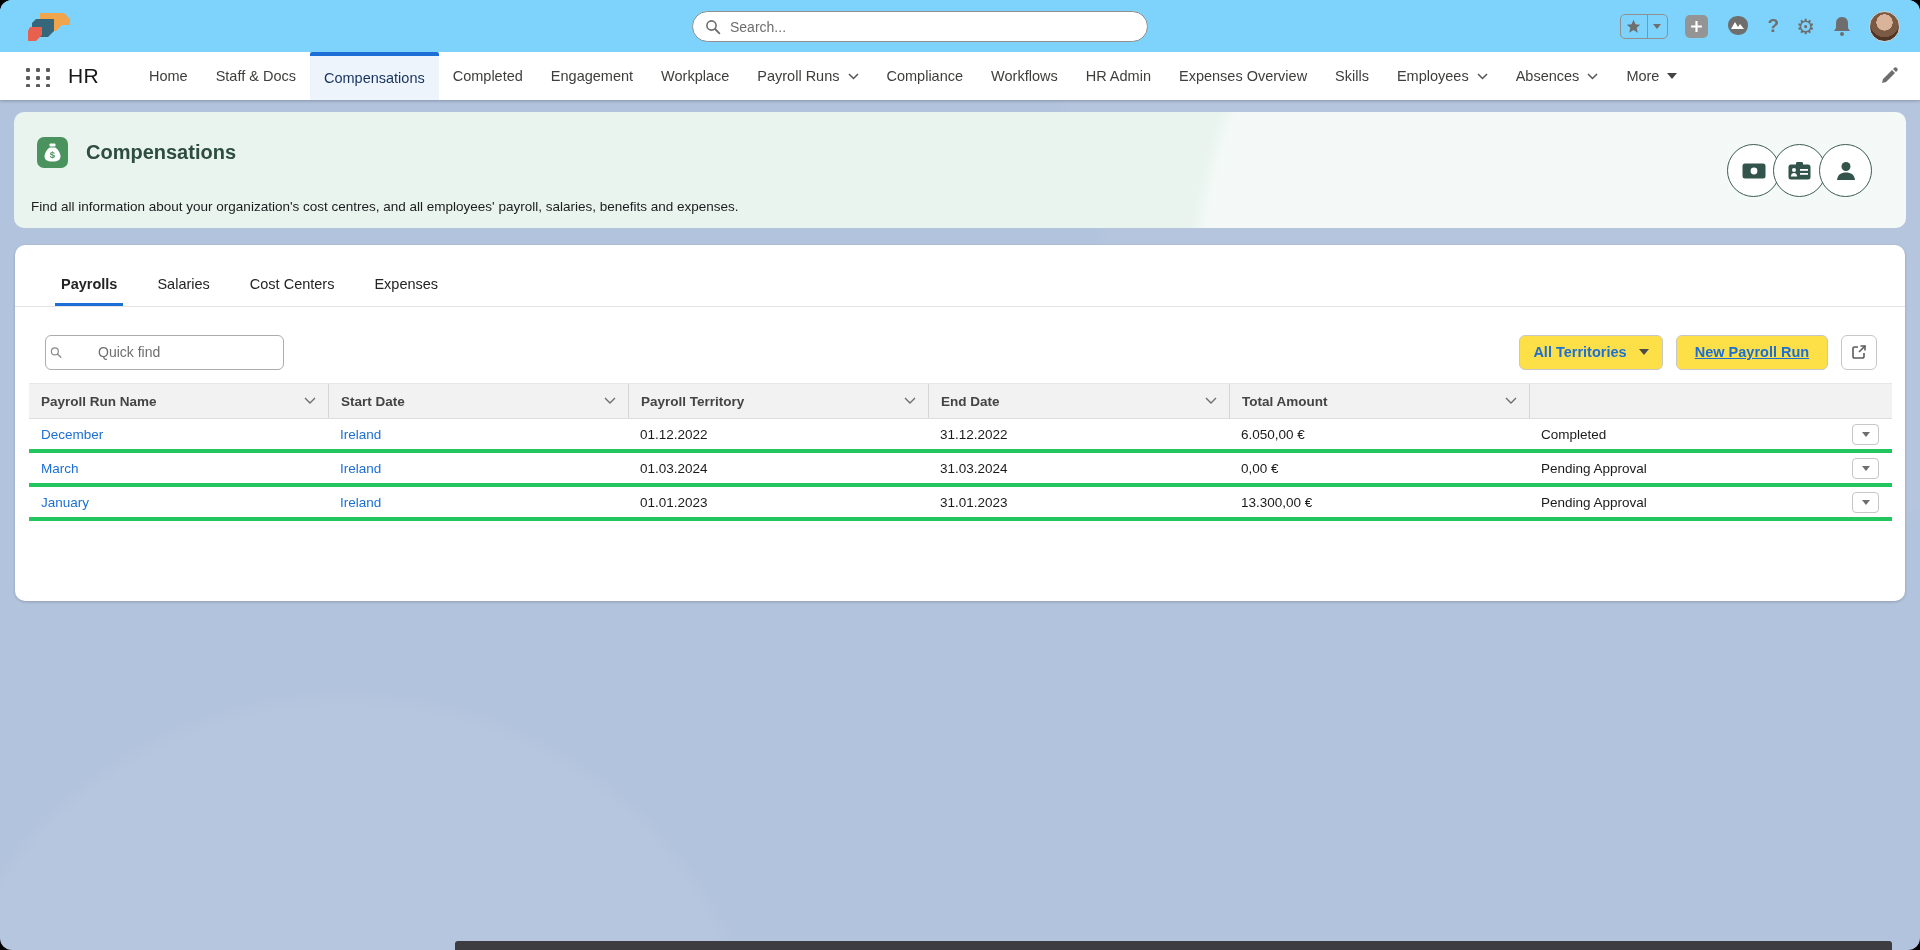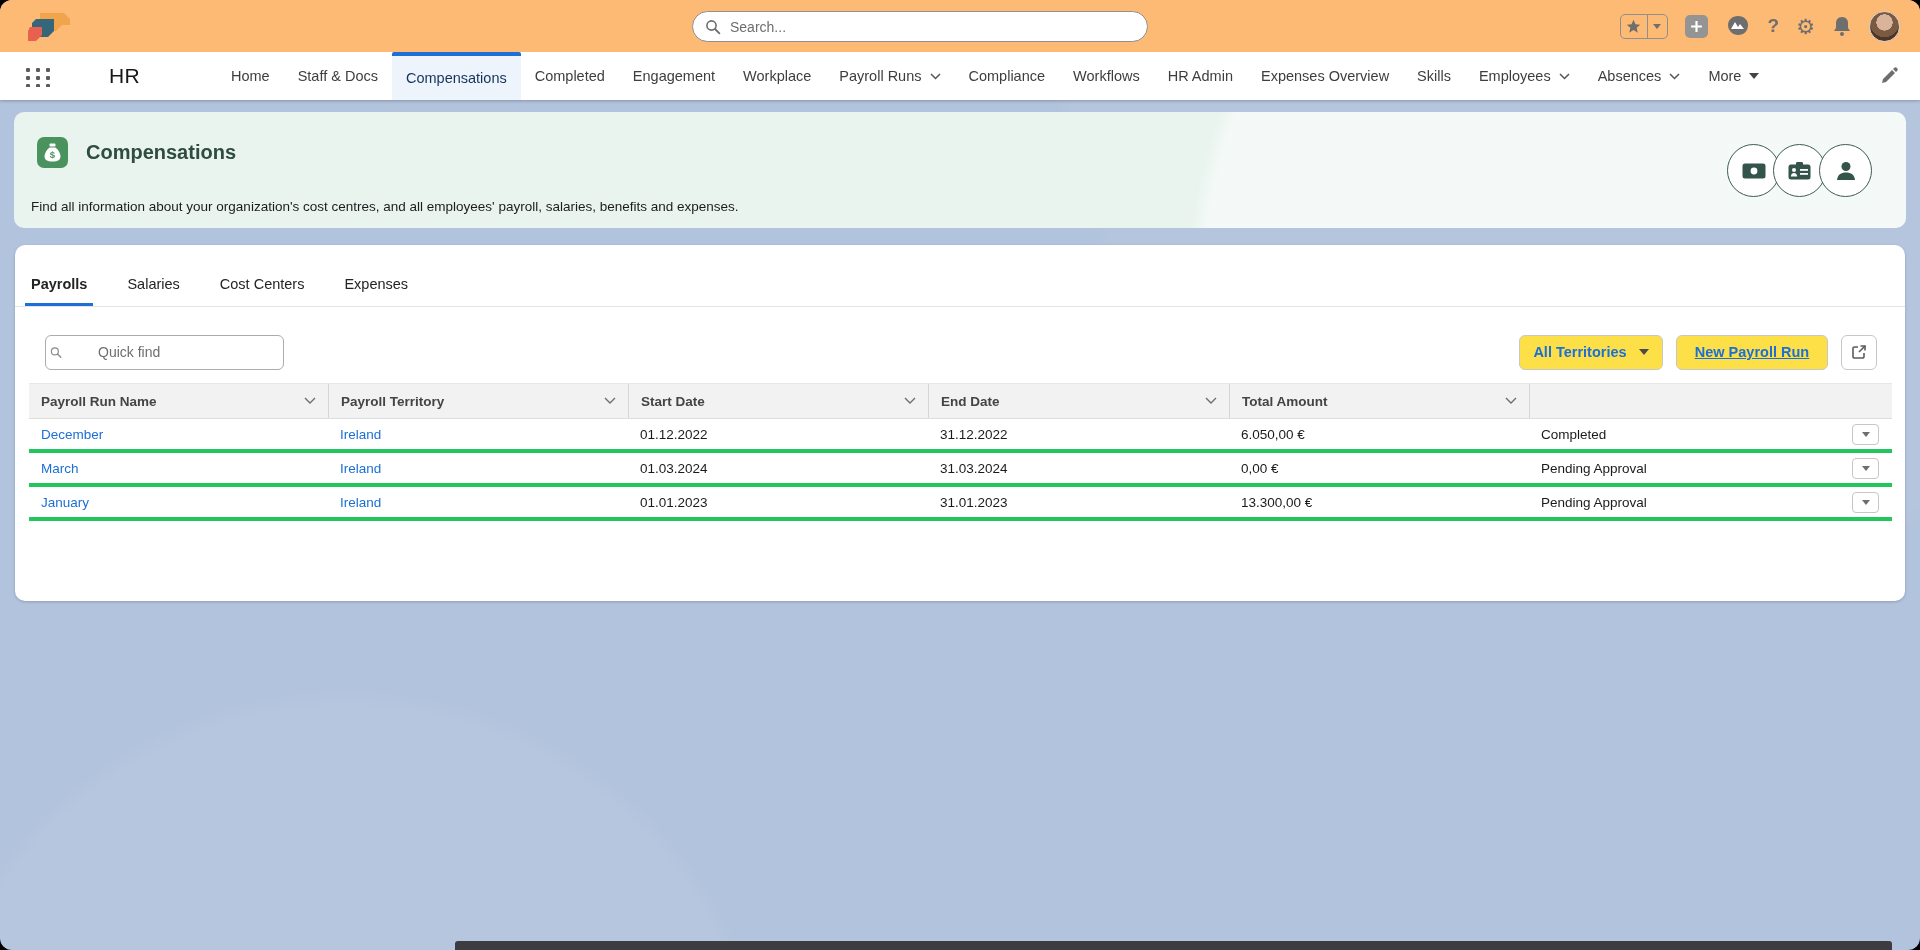--- a/index.html
+++ b/index.html
@@ -6,42 +6,42 @@
   html,body { width:1920px; height:950px; background:#000; font-family:"Liberation Sans", sans-serif; }
   .window { position:absolute; inset:0; width:1920px; height:950px; border-radius:12px; overflow:hidden;
             background:#b2c3dd; }
   .window::after { content:""; position:absolute; inset:100px 0 0 0;
     background:
       radial-gradient(circle at 18% 120%, rgba(255,255,255,.05) 0 22%, transparent 23%),
       radial-gradient(circle at 85% -10%, rgba(255,255,255,.04) 0 30%, transparent 31%);
     pointer-events:none; }
 
   
-  .topbar { position:relative; height:52px; background:#fdba74; z-index:5; }
+  .topbar { position:relative; height:52px; background:#7dd3fc; z-index:5; }
   .logo { position:absolute; left:26px; top:9px; width:52px; height:36px; }
   .searchbox { position:absolute; left:692px; top:11px; width:456px; height:31px;
     border:1px solid #8f8f8f; border-radius:16px; background:#fff; display:flex; align-items:center; padding:0 12px; }
   .searchbox input { border:none; outline:none; flex:1; font-size:14px; color:#222; margin-left:9px;
     font-family:"Liberation Sans", sans-serif; background:transparent; }
   .searchbox input::placeholder { color:#6e6e6e; }
   .top-icons { position:absolute; right:20px; top:0; height:52px; display:flex; align-items:center; gap:17px; }
   .fav-split { display:flex; border:1px solid #8f8f8f; border-radius:5px; overflow:hidden; height:25px; }
   .fav-star { width:27px; display:flex; align-items:center; justify-content:center; border-right:1px solid #8f8f8f; }
   .fav-caret { width:19px; display:flex; align-items:center; justify-content:center; }
   .caret-down { width:0; height:0; border-left:4px solid transparent; border-right:4px solid transparent; border-top:5px solid #6e6e6e; }
   .plus-btn { width:23px; height:23px; border-radius:5px; background:#949494; display:flex; align-items:center; justify-content:center; }
   .qmark { font-size:19px; font-weight:700; color:#6e6e6e; }
   .gear { font-size:21px; color:#6e6e6e; line-height:1; }
   .avatar { width:31px; height:31px; border-radius:50%;
     background: radial-gradient(circle at 50% 36%, #d9b49a 0 34%, #7a5a42 35% 62%, #4e3526 63% 100%);
     border:1px solid #cfcfcf; }
 
   
   .navbar { position:relative; height:48px; background:#fff; display:flex; align-items:stretch;
-    padding:0 22px; z-index:4; box-shadow:0 1px 3px rgba(0,0,0,.25);gap:41px; }
+    padding:0 22px; z-index:4; box-shadow:0 1px 3px rgba(0,0,0,.25); }
   .waffle { width:30px; height:22px; align-self:center; margin-right:16px;
     background-image: radial-gradient(circle, #5c5c5c 2px, transparent 2.4px);
     background-size:10px 8px; background-position:1px 1px; background-repeat:repeat; width:30px; }
   .appname { align-self:center; font-size:21px; color:#181818; margin-right:36px; letter-spacing:.3px; }
   .navtabs { display:flex; align-items:stretch; }
   .navtab { display:flex; align-items:center; gap:8px; padding:0 14px; font-size:14.5px; color:#3e3e3c; cursor:pointer; }
   .navtab.active { background:#eef4fb; border-top:4px solid #1b6fd6; border-radius:2px 2px 0 0;
     padding-top:0; color:#16325c; }
   .nav-chevron { width:11px; height:7px; }
   .more-caret { width:0; height:0; border-left:5px solid transparent; border-right:5px solid transparent; border-top:6px solid #444; }
@@ -55,21 +55,21 @@
   .hero-iconbox { width:31px; height:31px; border-radius:7px; background:#4a935f; display:flex; align-items:center; justify-content:center; }
   .hero-title { font-size:20px; font-weight:700; color:#2e4c40; }
   .hero-desc { position:absolute; left:17px; top:87px; font-size:13.5px; color:#1c1c1e; }
   .hero-actions { position:absolute; right:34px; top:32px; display:flex; }
   .circle-btn { width:53px; height:53px; border-radius:50%; background:#fff; border:1.5px solid #3d5c50;
     display:flex; align-items:center; justify-content:center; margin-left:-7px; }
 
   
   .card { position:absolute; left:15px; right:15px; top:245px; height:356px; background:#fff;
     border-radius:10px; z-index:3; box-shadow:0 1px 3px rgba(0,0,0,.2); }
-  .card-tabs { display:flex; height:62px; align-items:flex-end; padding:0 16px; border-bottom:1px solid #e4e4e4; gap:40px; }
+  .card-tabs { display:flex; height:62px; align-items:flex-end; padding:0 46px; border-bottom:1px solid #e4e4e4; gap:40px; }
   .ctab { font-size:14.5px; color:#242424; padding-bottom:14px; cursor:pointer; position:relative; }
   .ctab.active { font-weight:700; }
   .ctab.active::after { content:""; position:absolute; left:-6px; right:-6px; bottom:0; height:3px; background:#1b6fd6; }
 
   .controls { position:absolute; left:30px; right:28px; top:89px; height:36px; display:flex; align-items:center; }
   .quickfind { width:239px; height:35px; border:1px solid #aeacaa; border-radius:6px; display:flex; align-items:center; padding:0 4px;gap:28px; }
   .quickfind input { border:none; outline:none; flex:1; font-size:14px; margin-left:8px; color:#222;
     font-family:"Liberation Sans", sans-serif; background:transparent; }
   .quickfind input::placeholder { color:#6e6e6e; }
   .controls-right { margin-left:auto; display:flex; gap:13px; align-items:center; }
@@ -285,28 +285,28 @@
     </div>
 
     <div class="table">
       <div class="thead">
         <div class="th c0">
           <span>Payroll Run Name</span>
           <svg class="hd-chev" width="12" height="8" viewBox="0 0 12 8">
               <polyline points="1,1 6,6 11,1" fill="none" stroke="#6e6e6e" stroke-width="1.4"></polyline>
             </svg>
         </div>
+        <div class="th c2">
+          <span>Start Date</span>
+          <svg class="hd-chev" width="12" height="8" viewBox="0 0 12 8">
+              <polyline points="1,1 6,6 11,1" fill="none" stroke="#6e6e6e" stroke-width="1.4"></polyline>
+            </svg>
+        </div>
         <div class="th c1">
           <span>Payroll Territory</span>
-          <svg class="hd-chev" width="12" height="8" viewBox="0 0 12 8">
-              <polyline points="1,1 6,6 11,1" fill="none" stroke="#6e6e6e" stroke-width="1.4"></polyline>
-            </svg>
-        </div>
-        <div class="th c2">
-          <span>Start Date</span>
           <svg class="hd-chev" width="12" height="8" viewBox="0 0 12 8">
               <polyline points="1,1 6,6 11,1" fill="none" stroke="#6e6e6e" stroke-width="1.4"></polyline>
             </svg>
         </div>
         <div class="th c3">
           <span>End Date</span>
           <svg class="hd-chev" width="12" height="8" viewBox="0 0 12 8">
               <polyline points="1,1 6,6 11,1" fill="none" stroke="#6e6e6e" stroke-width="1.4"></polyline>
             </svg>
         </div>

